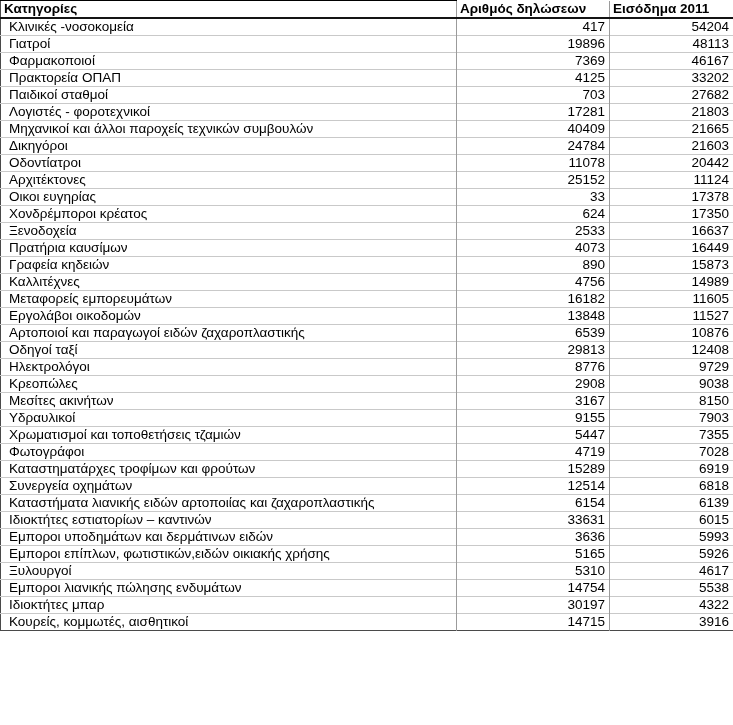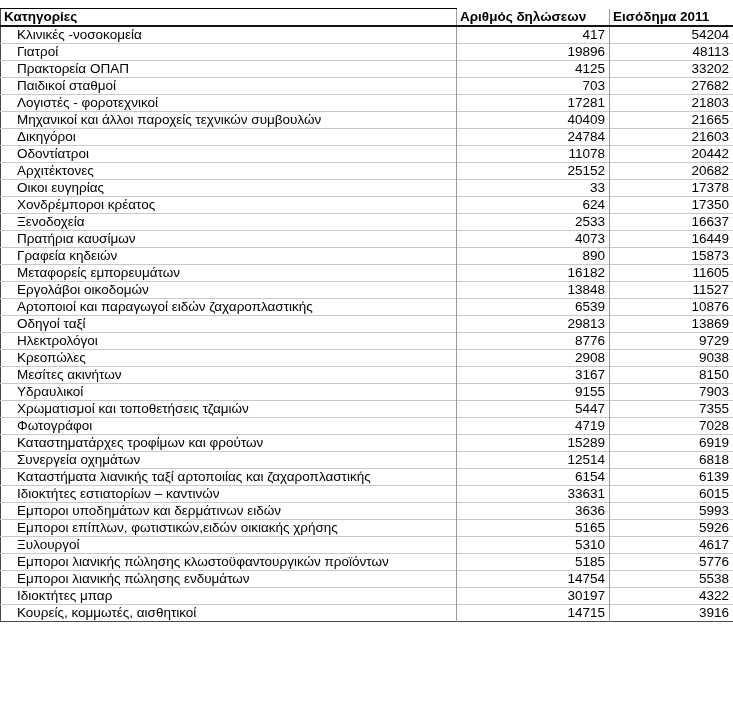--- a/index.html
+++ b/index.html
@@ -9,21 +9,20 @@
     width: 733px;
     font-family: "Liberation Sans", "DejaVu Sans", sans-serif;
   }
   .data-table {
     border-collapse: collapse;
     table-layout: fixed;
     width: 733px;
     border-left: 1px solid #4a4a4a;
     border-bottom: 1px solid #4a4a4a;
     border-right: 1px solid #b5b5b5;
-    margin-top: 8px;
   }
   col.col-category     { width: 456px; }
   col.col-declarations { width: 153px; }
   col.col-income       { width: 124px; }
   th, td {
     font-size: 13.5px;
     color: #000000;
     height: 16px;
     line-height: 16px;
     padding: 0;
@@ -34,21 +33,21 @@
   }
   thead th {
     font-weight: bold;
     text-align: left;
     border-bottom: 2px solid #141414;
     padding-left: 3px;
   }
   thead th:first-child { border-top: 1px solid #000000; }
   th + th, td + td { border-left: 1px solid #9b9b9b; }
   tbody td { border-top: 1px solid #c9c9c9; }
-  td.cell-cat { text-align: left;  padding-left: 16px; }
+  td.cell-cat { text-align: left;  padding-left: 8px; }
   td.cell-num { text-align: right; padding-right: 4px; }
 </style>
 </head>
 <body>
 
 <table class="data-table">
   <colgroup>
     <col class="col-category">
     <col class="col-declarations">
     <col class="col-income">
@@ -65,20 +64,25 @@
         <td class="cell-cat">Κλινικές -νοσοκομεία</td>
         <td class="cell-num">417</td>
         <td class="cell-num">54204</td>
       </tr>
       <tr>
         <td class="cell-cat">Γιατροί</td>
         <td class="cell-num">19896</td>
         <td class="cell-num">48113</td>
       </tr>
       <tr>
+        <td class="cell-cat">Φαρμακοποιοί</td>
+        <td class="cell-num">7369</td>
+        <td class="cell-num">46167</td>
+      </tr>
+      <tr>
         <td class="cell-cat">Πρακτορεία ΟΠΑΠ</td>
         <td class="cell-num">4125</td>
         <td class="cell-num">33202</td>
       </tr>
       <tr>
         <td class="cell-cat">Παιδικοί σταθμοί</td>
         <td class="cell-num">703</td>
         <td class="cell-num">27682</td>
       </tr>
       <tr>
@@ -97,21 +101,21 @@
         <td class="cell-num">21603</td>
       </tr>
       <tr>
         <td class="cell-cat">Οδοντίατροι</td>
         <td class="cell-num">11078</td>
         <td class="cell-num">20442</td>
       </tr>
       <tr>
         <td class="cell-cat">Αρχιτέκτονες</td>
         <td class="cell-num">25152</td>
-        <td class="cell-num">20682</td>
+        <td class="cell-num">11124</td>
       </tr>
       <tr>
         <td class="cell-cat">Οικοι ευγηρίας</td>
         <td class="cell-num">33</td>
         <td class="cell-num">17378</td>
       </tr>
       <tr>
         <td class="cell-cat">Χονδρέμποροι κρέατος</td>
         <td class="cell-num">624</td>
         <td class="cell-num">17350</td>
@@ -125,38 +129,43 @@
         <td class="cell-cat">Πρατήρια καυσίμων</td>
         <td class="cell-num">4073</td>
         <td class="cell-num">16449</td>
       </tr>
       <tr>
         <td class="cell-cat">Γραφεία κηδειών</td>
         <td class="cell-num">890</td>
         <td class="cell-num">15873</td>
       </tr>
       <tr>
+        <td class="cell-cat">Καλλιτέχνες</td>
+        <td class="cell-num">4756</td>
+        <td class="cell-num">14989</td>
+      </tr>
+      <tr>
         <td class="cell-cat">Μεταφορείς εμπορευμάτων</td>
         <td class="cell-num">16182</td>
         <td class="cell-num">11605</td>
       </tr>
       <tr>
         <td class="cell-cat">Εργολάβοι οικοδομών</td>
         <td class="cell-num">13848</td>
         <td class="cell-num">11527</td>
       </tr>
       <tr>
         <td class="cell-cat">Αρτοποιοί και παραγωγοί ειδών ζαχαροπλαστικής</td>
         <td class="cell-num">6539</td>
         <td class="cell-num">10876</td>
       </tr>
       <tr>
         <td class="cell-cat">Οδηγοί ταξί</td>
         <td class="cell-num">29813</td>
-        <td class="cell-num">13869</td>
+        <td class="cell-num">12408</td>
       </tr>
       <tr>
         <td class="cell-cat">Ηλεκτρολόγοι</td>
         <td class="cell-num">8776</td>
         <td class="cell-num">9729</td>
       </tr>
       <tr>
         <td class="cell-cat">Κρεοπώλες</td>
         <td class="cell-num">2908</td>
         <td class="cell-num">9038</td>
@@ -185,21 +194,21 @@
         <td class="cell-cat">Καταστηματάρχες τροφίμων και φρούτων</td>
         <td class="cell-num">15289</td>
         <td class="cell-num">6919</td>
       </tr>
       <tr>
         <td class="cell-cat">Συνεργεία οχημάτων</td>
         <td class="cell-num">12514</td>
         <td class="cell-num">6818</td>
       </tr>
       <tr>
-        <td class="cell-cat">Καταστήματα λιανικής ταξί αρτοποιίας και ζαχαροπλαστικής</td>
+        <td class="cell-cat">Καταστήματα λιανικής ειδών αρτοποιίας και ζαχαροπλαστικής</td>
         <td class="cell-num">6154</td>
         <td class="cell-num">6139</td>
       </tr>
       <tr>
         <td class="cell-cat">Ιδιοκτήτες εστιατορίων – καντινών</td>
         <td class="cell-num">33631</td>
         <td class="cell-num">6015</td>
       </tr>
       <tr>
         <td class="cell-cat">Εμποροι υποδημάτων και δερμάτινων ειδών</td>
@@ -208,25 +217,20 @@
       </tr>
       <tr>
         <td class="cell-cat">Εμποροι επίπλων, φωτιστικών,ειδών οικιακής χρήσης</td>
         <td class="cell-num">5165</td>
         <td class="cell-num">5926</td>
       </tr>
       <tr>
         <td class="cell-cat">Ξυλουργοί</td>
         <td class="cell-num">5310</td>
         <td class="cell-num">4617</td>
-      </tr>
-      <tr>
-        <td class="cell-cat">Εμποροι λιανικής πώλησης κλωστοϋφαντουργικών προϊόντων</td>
-        <td class="cell-num">5185</td>
-        <td class="cell-num">5776</td>
       </tr>
       <tr>
         <td class="cell-cat">Εμποροι λιανικής πώλησης ενδυμάτων</td>
         <td class="cell-num">14754</td>
         <td class="cell-num">5538</td>
       </tr>
       <tr>
         <td class="cell-cat">Ιδιοκτήτες μπαρ</td>
         <td class="cell-num">30197</td>
         <td class="cell-num">4322</td>

